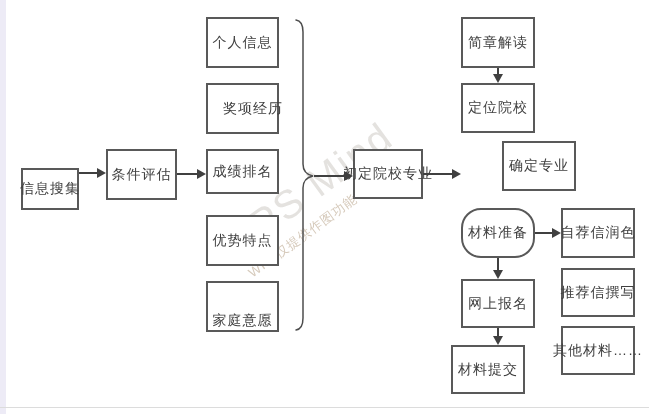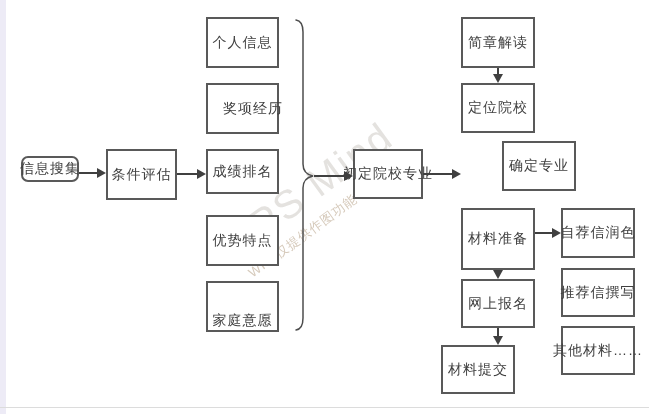--- a/index.html
+++ b/index.html
@@ -36,21 +36,21 @@
 <div id="canvas">
   <div class="edge-strip"></div>
   <div class="bottom-line"></div>
 
   <div class="wm-title">WPS Mind</div>
   <div class="wm-subtitle">WPS仅提供作图功能</div>
 
   <svg class="brace" width="22" height="314" viewBox="0 0 22 314">
     <path d="M2,2 Q9,3 9,14 L9,146 Q9,156 19,158 Q9,160 9,170 L9,300 Q9,311 2,312" fill="none" stroke="#4d4d4d" stroke-width="1.5" stroke-linecap="round"></path>
   </svg>
-<div class="node" style="left: 21px; top: 156px; width: 58px; height: 26px; border-radius: 7px;">
+<div class="node" style="left: 21px; top: 168px; width: 58px; height: 42px;">
       <span>信息搜集</span>
     </div>
     <div class="node" style="left: 106px; top: 149px; width: 71px; height: 51px;">
       <span>条件评估</span>
     </div>
     <div class="node" style="left: 206px; top: 17px; width: 73px; height: 51px;">
       <span>个人信息</span>
     </div>
     <div class="node" style="left: 206px; top: 83px; width: 73px; height: 51px; padding-left: 21px;">
       <span>奖项经历</span>
@@ -69,27 +69,27 @@
     </div>
     <div class="node" style="left: 353px; top: 149px; width: 70px; height: 50px;">
       <span>初定院校专业</span>
     </div>
     <div class="node" style="left: 461px; top: 83px; width: 74px; height: 50px;">
       <span>定位院校</span>
     </div>
     <div class="node" style="left: 461px; top: 141px; width: 74px; height: 50px; margin-left: 41px;">
       <span>确定专业</span>
     </div>
-    <div class="node" style="left: 461px; top: 208px; width: 74px; height: 62px;">
+    <div class="node" style="left: 461px; top: 208px; width: 74px; height: 50px; border-radius: 20px;">
       <span>材料准备</span>
     </div>
     <div class="node" style="left: 461px; top: 279px; width: 74px; height: 49px;">
       <span>网上报名</span>
     </div>
-    <div class="node" style="left: 441px; top: 345px; width: 74px; height: 49px;">
+    <div class="node" style="left: 451px; top: 345px; width: 74px; height: 49px;">
       <span>材料提交</span>
     </div>
     <div class="node" style="left: 561px; top: 208px; width: 74px; height: 50px;">
       <span>自荐信润色</span>
     </div>
     <div class="node" style="left: 561px; top: 268px; width: 74px; height: 49px;">
       <span>推荐信撰写</span>
     </div>
     <div class="node" style="left: 561px; top: 326px; width: 74px; height: 49px;">
       <span>其他材料……</span>

